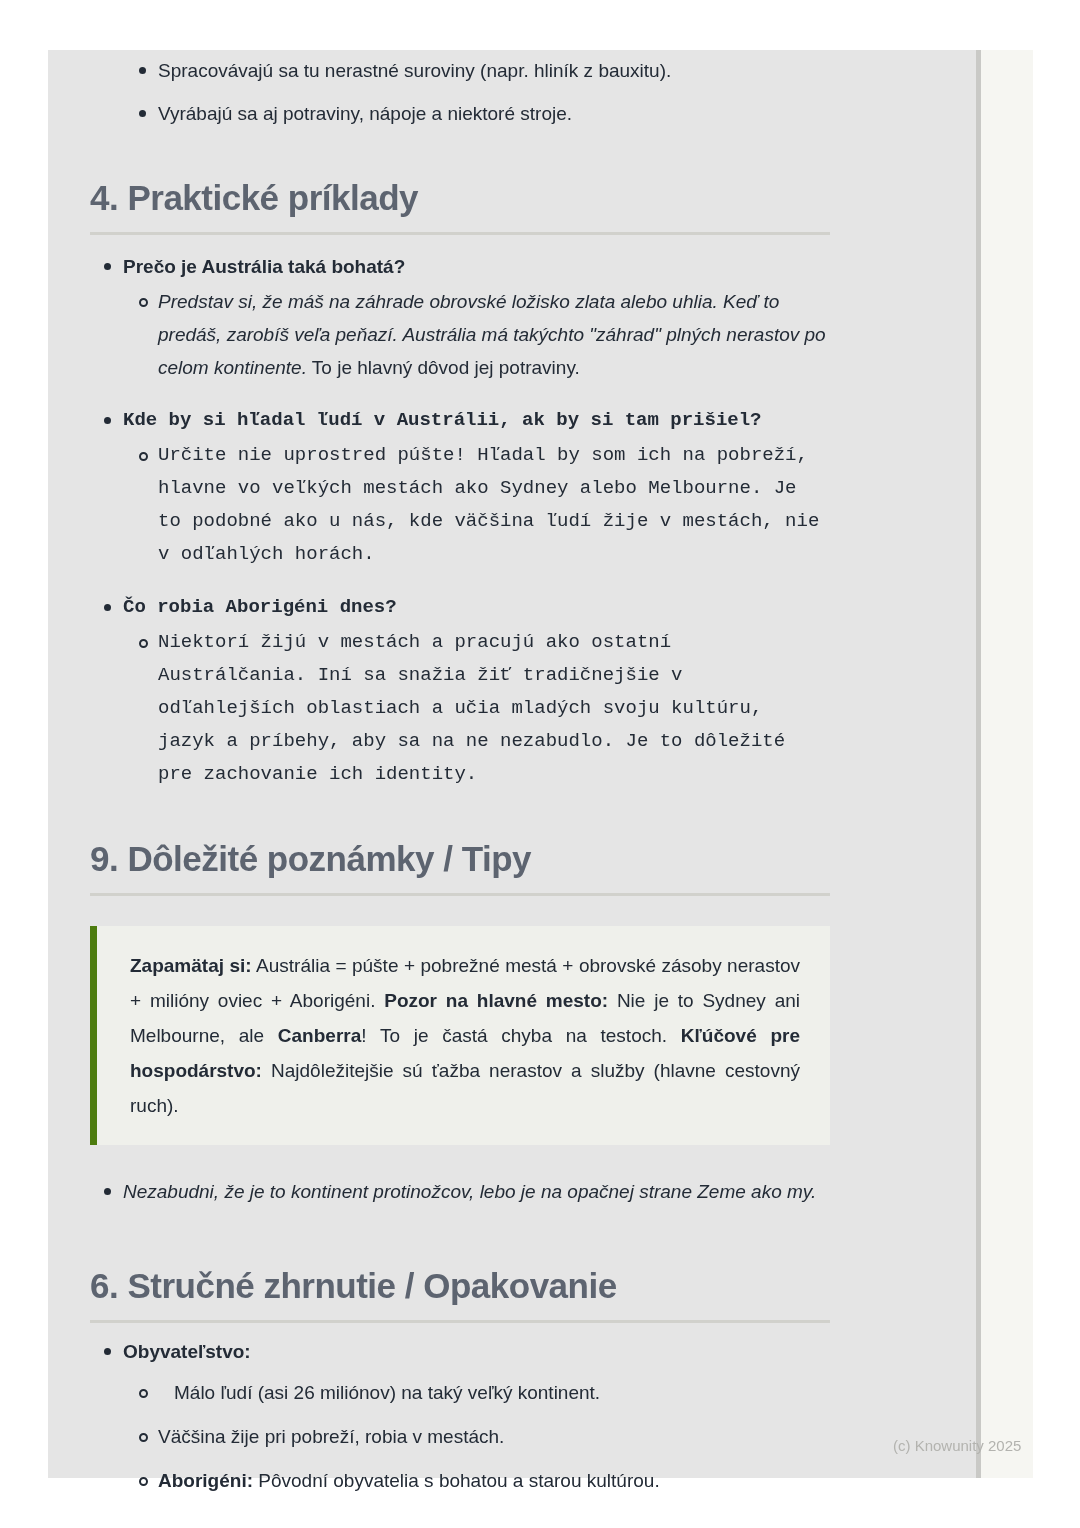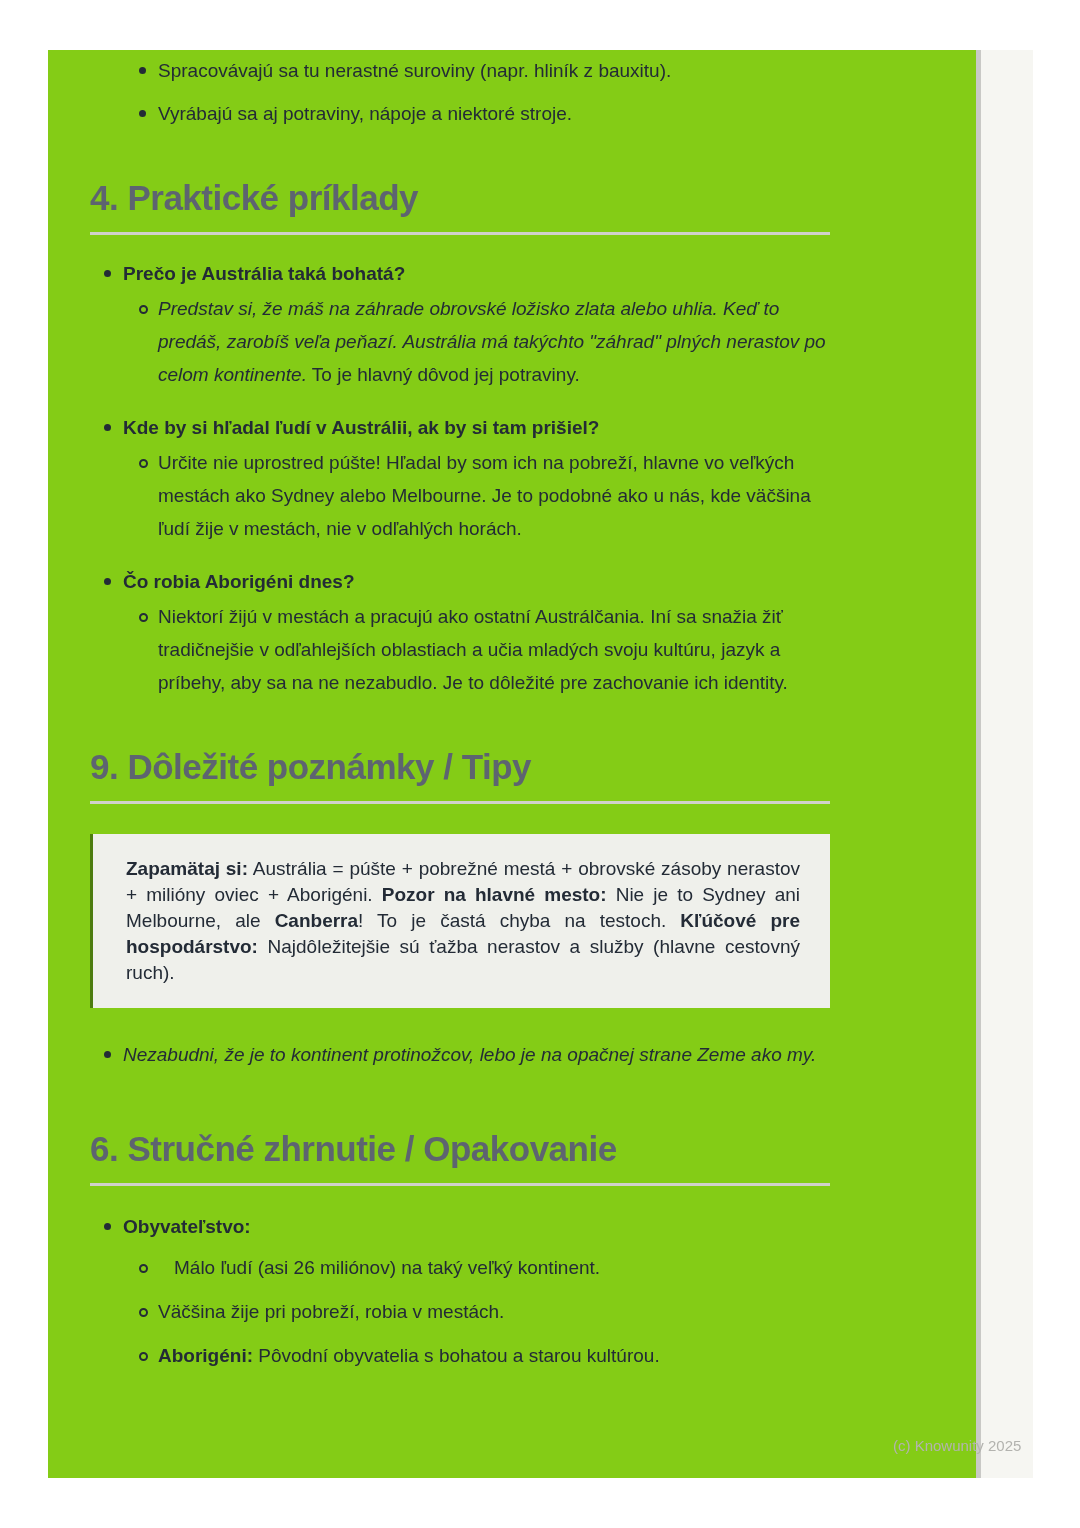--- a/index.html
+++ b/index.html
@@ -7,21 +7,21 @@
     width:1080px; height:1528px;
     background:#ffffff;
     font-family:"Liberation Sans", sans-serif;
     color:#232b36;
     position:relative;
     overflow:hidden;
   }
   .doc {
     position:absolute; left:48px; top:50px;
     width:928px; height:1428px;
-    background:#84cc16;
+    background:#e5e5e5;
   }
   .content {
     padding:4px 146px 0 42px;
     font-size:19px;
     line-height:33px;
   }
   
   .li { display:flex; align-items:flex-start; }
   .mk { flex:0 0 auto; display:flex; justify-content:flex-start; padding-top:13px; }
   .l1 .mk { width:19px; margin-left:14px; }
@@ -34,35 +34,35 @@
   .it { font-style:italic; }
   
   h2 {
     font-size:35px; line-height:44px; font-weight:bold;
     color:#5d6470; letter-spacing:-0.5px;
     margin:46px 0 0 0;
   }
   h2.more-top { margin-top:56px; }
   .rule { height:3px; background:#d1d1cc; margin-top:12px; }
   
-  .qa-list { margin-top:22px; }
-  .qa-item + .qa-item { margin-top:20px; }
+  .qa-list { margin-top:15px; }
+  .qa-item + .qa-item { margin-top:20px;font-family:Liberation Mono, monospace; }
   .ans { margin-top:2px; }
   
   .callout {
     margin-top:30px;
     background:#eff0eb;
-    border-left:3px solid #4d7c0f;
+    border-left:7px solid #4d7c0f;
     padding:22px 30px 22px 33px;
-    line-height:26px;
+    line-height:35px;
     text-align:justify;
   }
   .note { margin-top:30px; font-style:italic; }
   
-  .sum-list { margin-top:24px; }
+  .sum-list { margin-top:12px; }
   .pt { margin-top:11px; }
   .pt.first { margin-top:8px;gap:16px; }
   
   .edge-divider {
     position:absolute; left:976px; top:50px;
     width:5px; height:1428px; background:#c9c9c6;
   }
   .side-gutter {
     position:absolute; left:981px; top:50px;
     width:52px; height:1428px; background:#f6f6f2;

